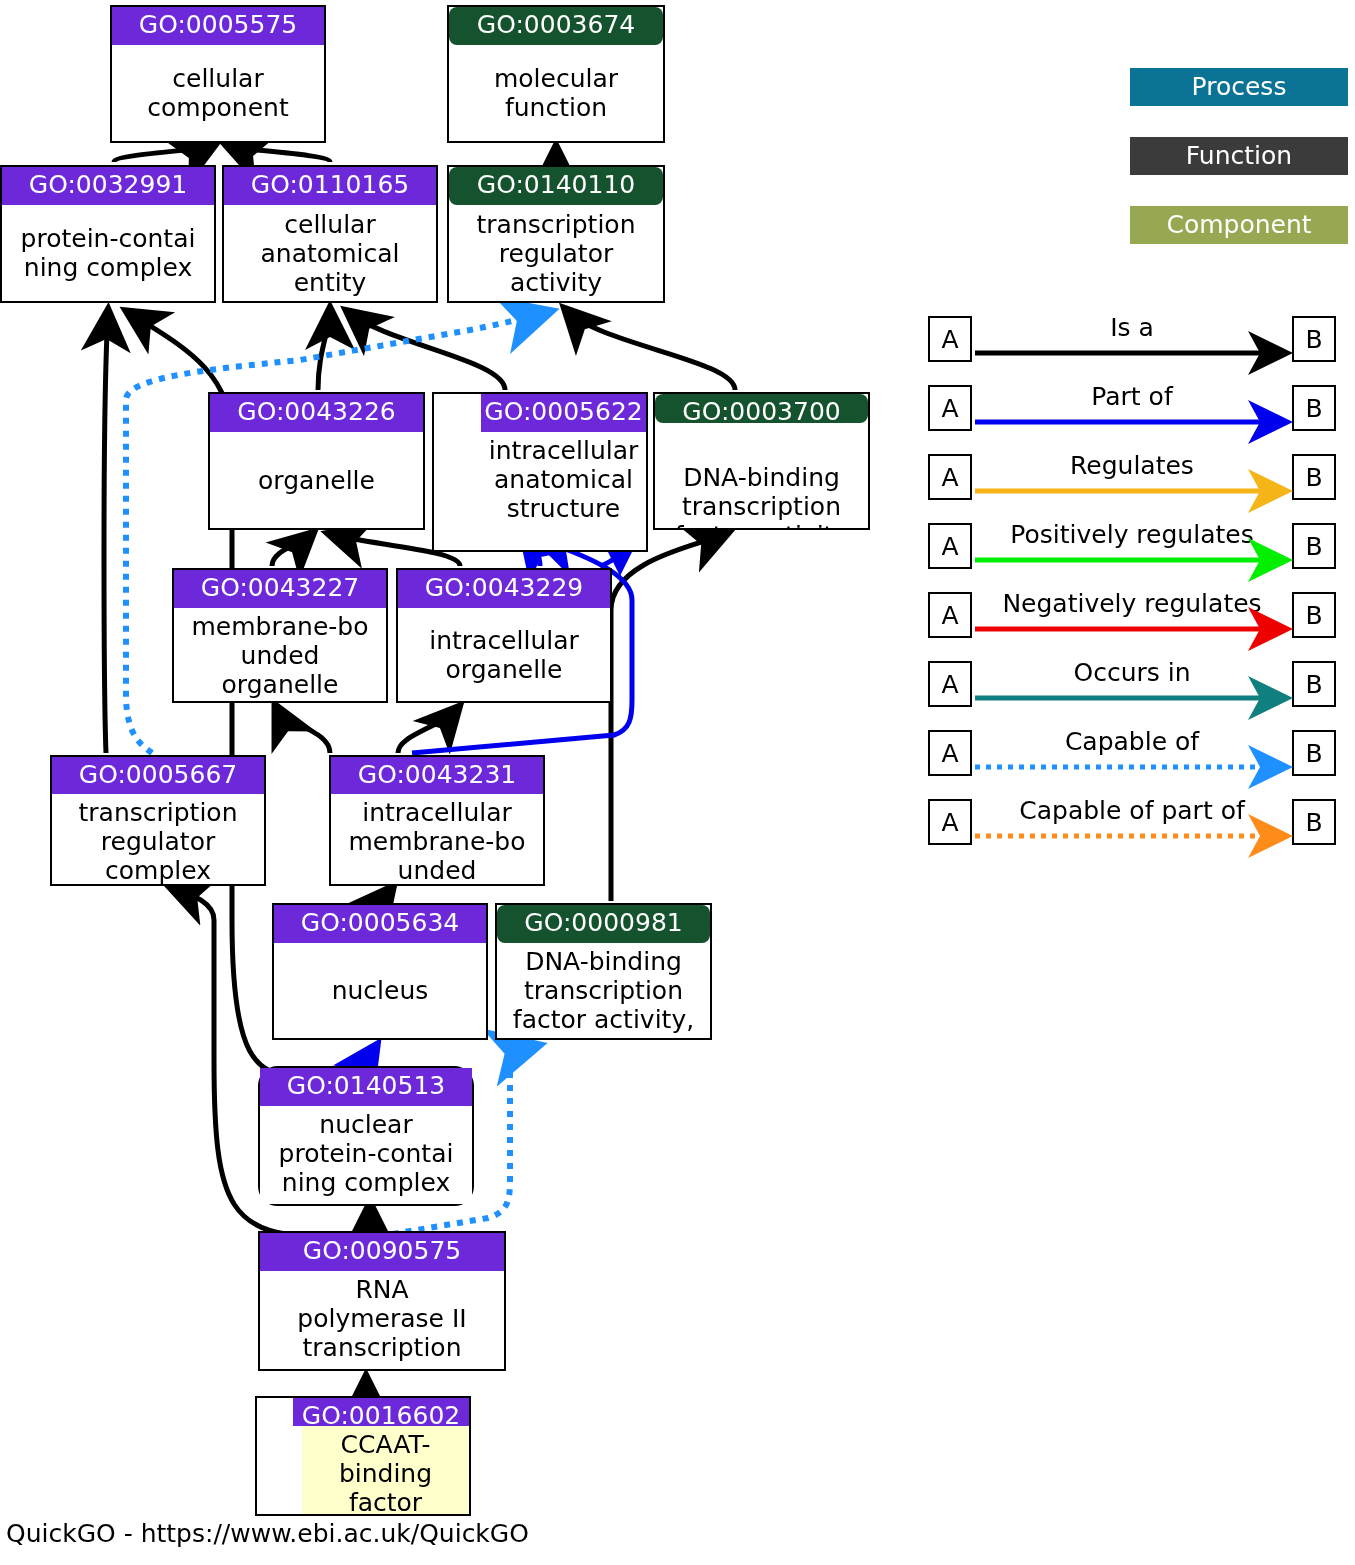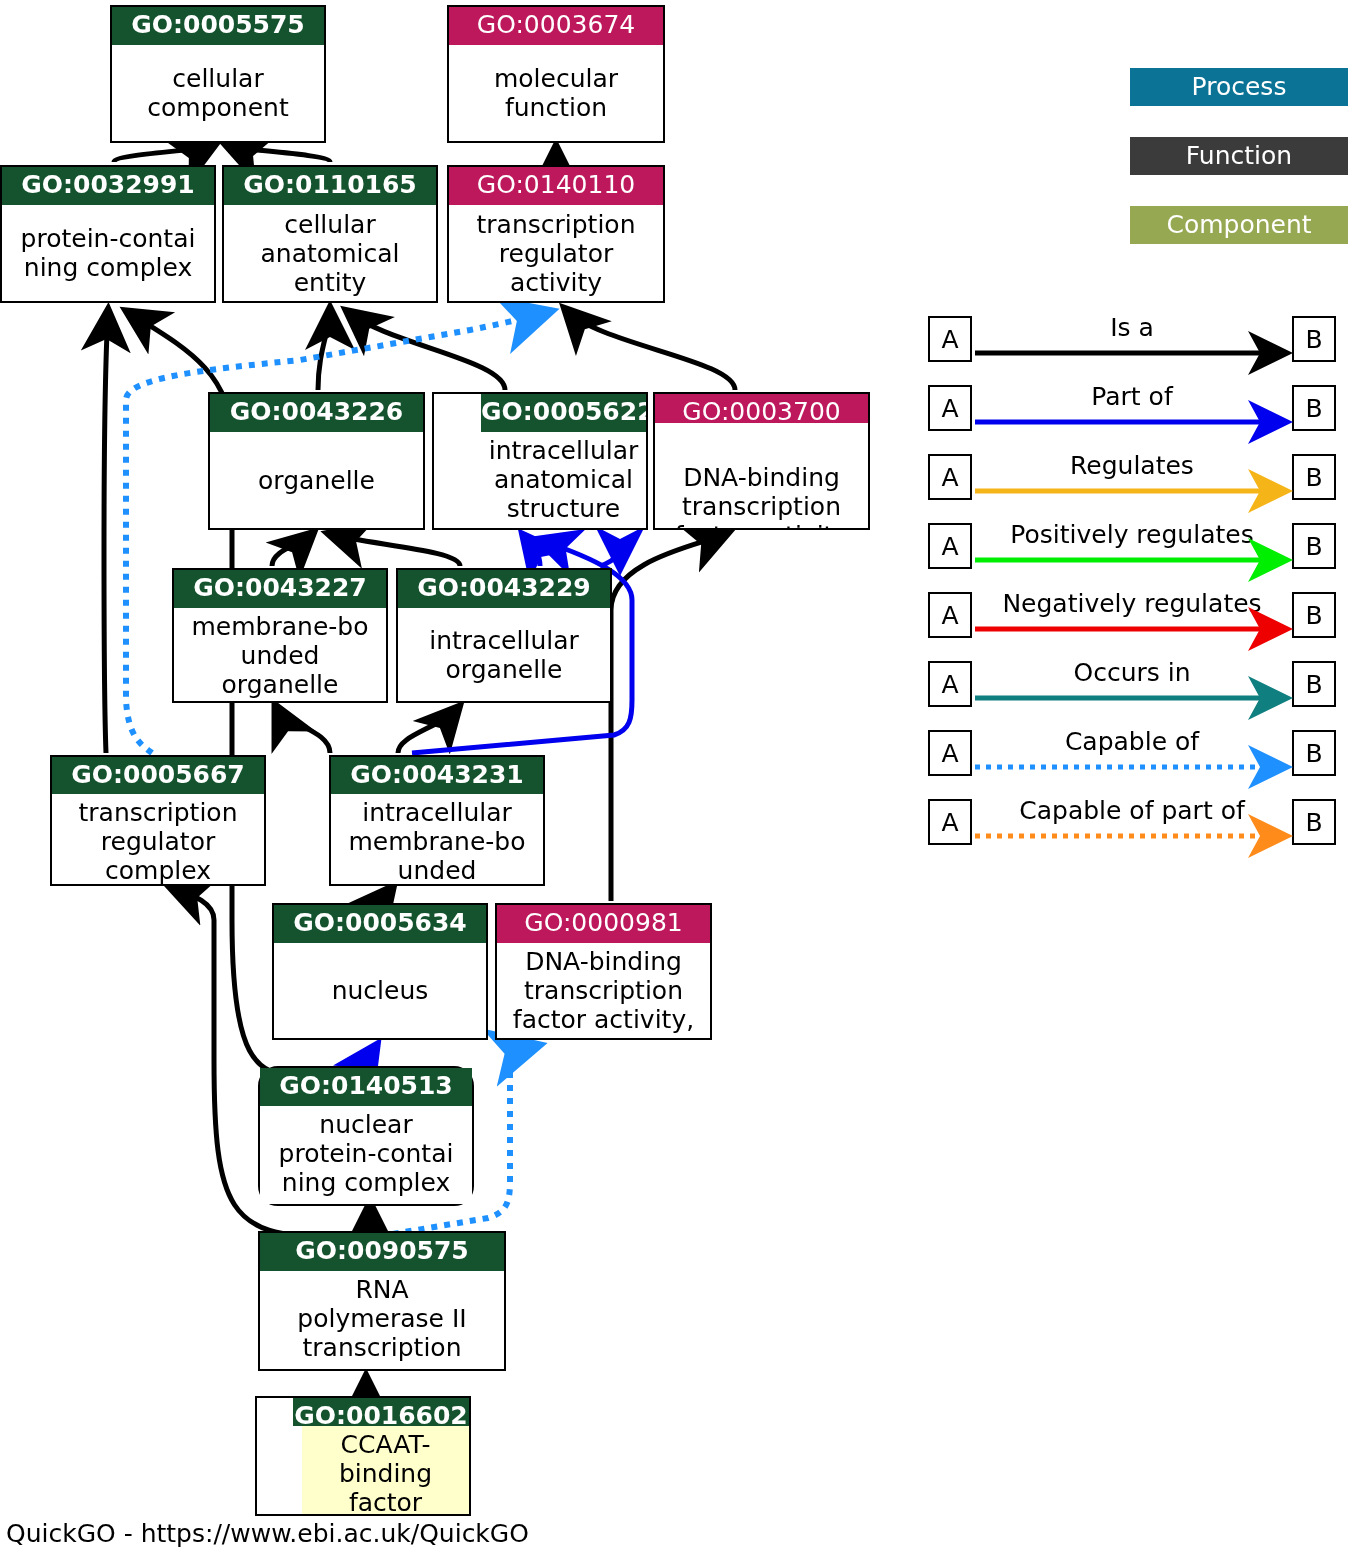--- a/index.html
+++ b/index.html
@@ -31,22 +31,22 @@
     box-sizing: border-box;
     height: 38px;
     line-height: 36px;
     text-align: center;
     color: #ffffff;
     font-size: 25px;
     letter-spacing: 0px;
     white-space: nowrap;
     overflow: hidden;
   }
-  .go-node.ns-component .go-id { background: #14532d; font-weight: bold; }
-  .go-node.ns-function  .go-id { background: #be185d; }
+  .go-node.ns-component .go-id { background: #6d28d9; }
+  .go-node.ns-function  .go-id { background: #14532d; border-radius: 8px; }
 
   .go-node .go-label {
     flex: 1 1 auto;
     box-sizing: border-box;
     display: flex;
     align-items: center;
     justify-content: center;
     text-align: center;
     color: #000000;
     font-size: 25px;
@@ -221,21 +221,21 @@
     <div class="go-label">transcription
 regulator
 activity</div>
   </div>
 
   <div class="go-node ns-component" style="left:208px; top:392px; width:217px; height:138px;">
     <div class="go-id">GO:0043226</div>
     <div class="go-label">organelle</div>
   </div>
 
-  <div class="go-node ns-component label-top" style="left:432px; top:392px; width:216px; height:138px;padding-left:47px;">
+  <div class="go-node ns-component label-top" style="left:432px; top:392px; width:216px; height:160px;padding-left:47px;">
     <div class="go-id">GO:0005622</div>
     <div class="go-label">intracellular
 anatomical
 structure</div>
   </div>
 
   <div class="go-node ns-function label-top" style="left:653px; top:392px; width:217px; height:138px;gap:36px;">
     <div class="go-id">GO:0003700</div>
     <div class="go-label">DNA-binding
 transcription

